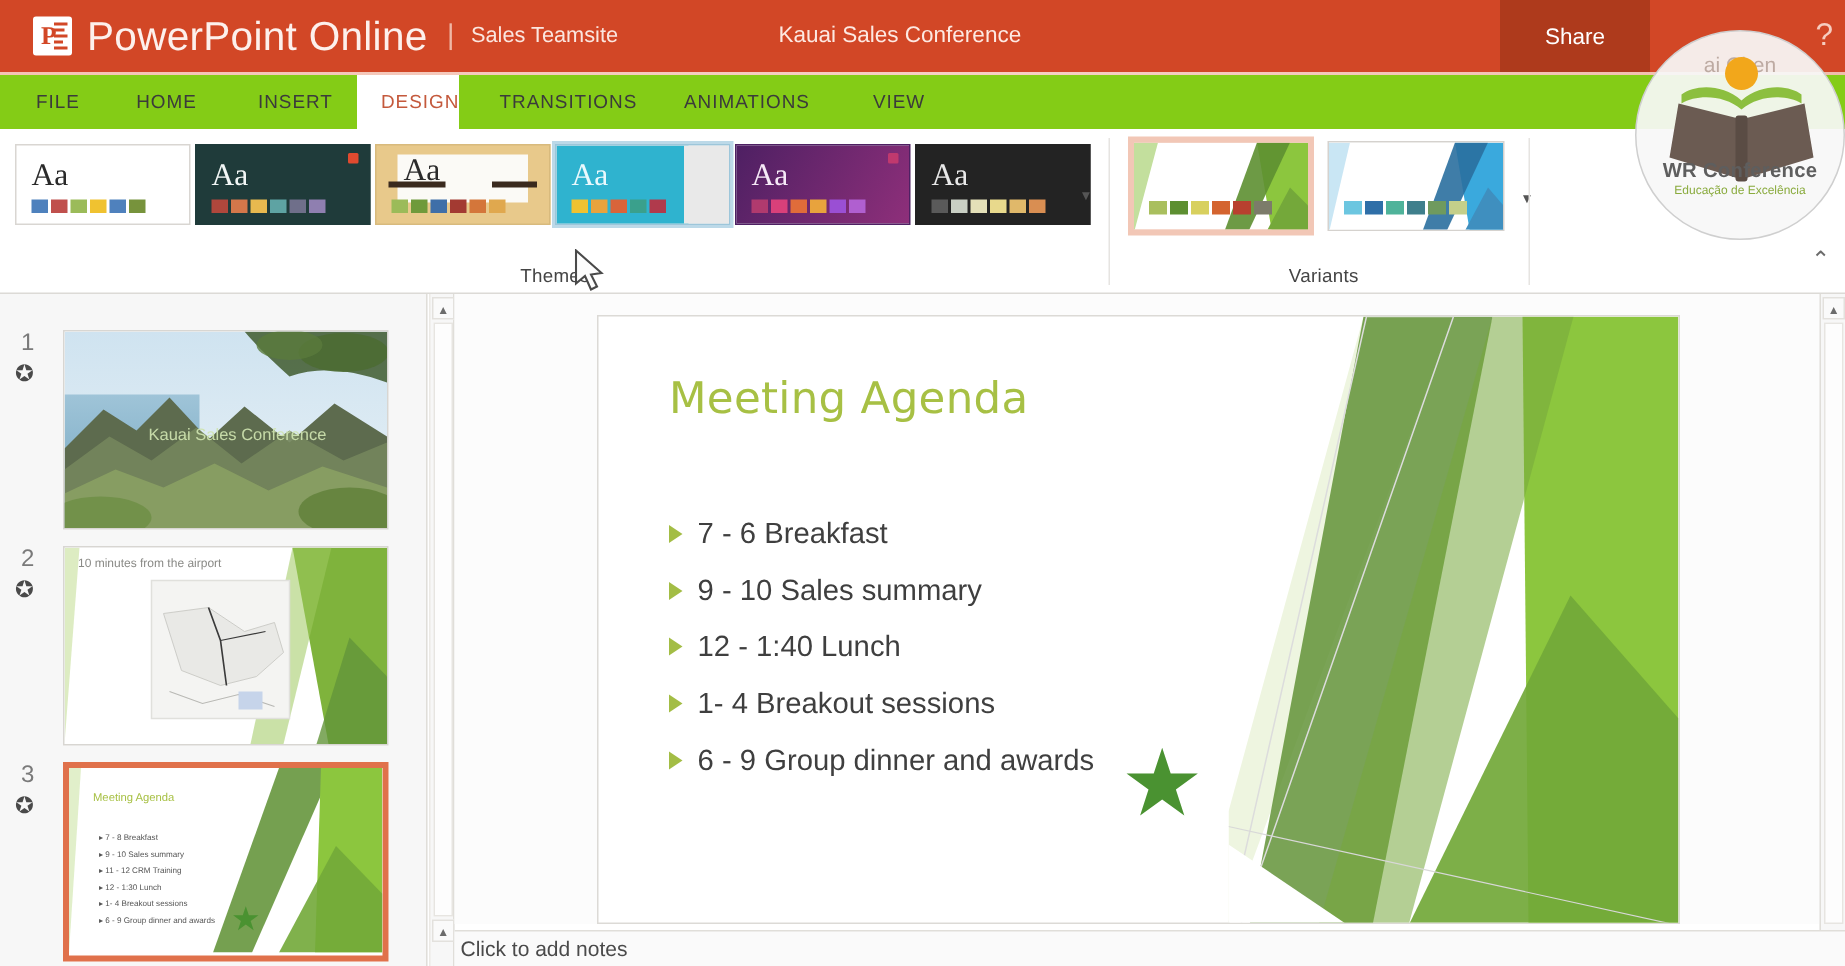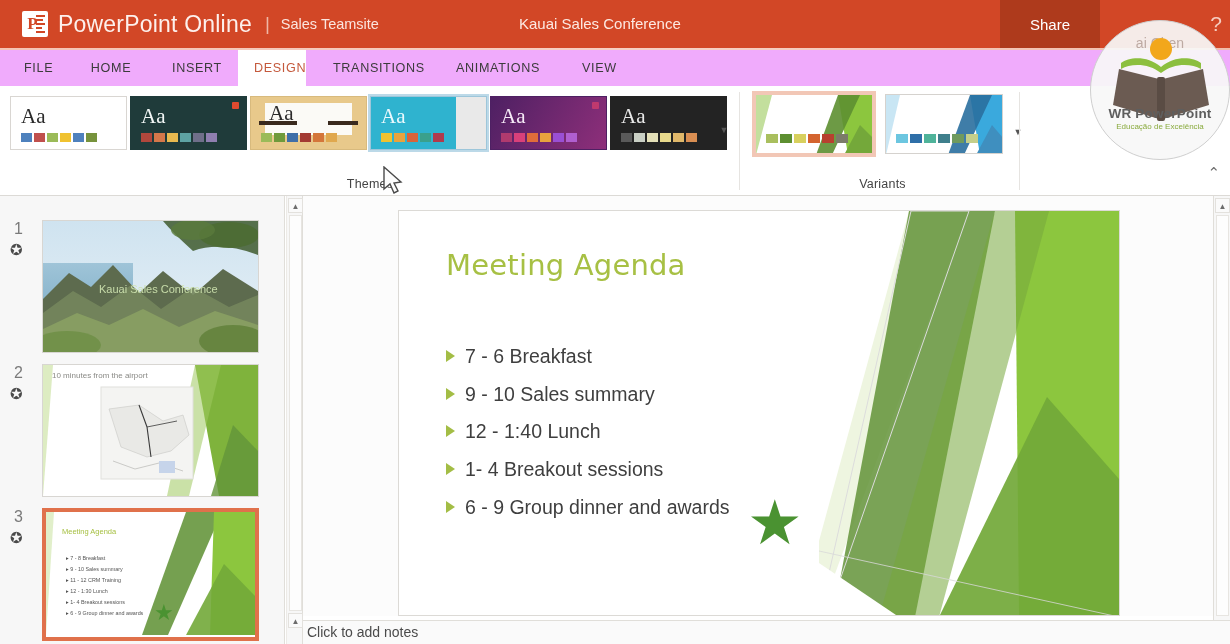--- a/index.html
+++ b/index.html
@@ -28,41 +28,41 @@
     position:absolute; right:3px; top:4px; width:9px; height:18px;
     display:flex; flex-direction:column; justify-content:space-between;
   }
   .pp-logo .bars i { display:block; height:2px; background:#d24726; }
   .pp-logo .bars i:nth-child(1){width:9px}
   .pp-logo .bars i:nth-child(2){width:7px}
   .pp-logo .bars i:nth-child(3){width:9px}
   .pp-logo .bars i:nth-child(4){width:6px}
   .pp-logo .bars i:nth-child(5){width:9px}
 
-  .app-title { color:#fdf0ec; font-size:23px; font-weight:300; letter-spacing:.2px; }
+  .app-title { color:#fdf0ec; font-size:27px; font-weight:300; letter-spacing:.2px; }
   .title-div { color:#efb7a6; font-size:19px; margin:0 11px 0 13px; font-weight:300; }
   .site-name { color:#fbe6df; font-size:14.5px; font-weight:400; }
   .doc-name {
     position:absolute; left:519px; top:0; height:48px; line-height:48px;
     color:#fde9e2; font-size:15px; font-weight:400;
   }
   .share-btn {
     position:absolute; right:130px; top:0; width:100px; height:48px;
     background:#ae3a1c; color:#fff; font-size:15px;
     display:flex; align-items:center; justify-content:center; cursor:pointer;
   }
   .help-q {
     position:absolute; right:8px; top:12px; color:#f6cdc0;
     font-size:21px; font-weight:300;
   }
 
   
   .tabbar {
     position:absolute; left:0; top:48px; width:1230px; height:54px;
-    background:#f0abfc; border-bottom:1px solid #e3e1de;
+    background:#84cc16; border-bottom:1px solid #e3e1de;
   }
   .tabbar:before{
     content:""; position:absolute; left:0; top:0; width:1230px; height:2px;
     background:linear-gradient(to right,#f4c3b4,#f6d0c4 55%,#f0bcab);
   }
   .tab {
     position:absolute; top:2px; height:36px; line-height:36px;
     font-size:12.6px; letter-spacing:.65px; color:#3b3b3b;
     padding:0 16px; cursor:pointer; text-align:center;
   }
@@ -544,17 +544,17 @@
 
   <div class="watermark">
     <div class="wm-ghost">ai Chen</div>
     <svg width="140" height="90" viewBox="0 0 140 90" style="position:absolute;left:0;top:12px">
       <circle cx="70" cy="16" r="11" fill="#f2a71b"></circle>
       <path d="M70,34 C56,22 38,24 30,30 L30,36 C40,30 58,30 70,40 C82,30 100,30 110,36 L110,30 C102,24 84,22 70,34 Z" fill="#8cbf3f"></path>
       <path d="M28,36 L68,46 L68,86 L22,72 Z" fill="#6b5b52"></path>
       <path d="M112,36 L72,46 L72,86 L118,72 Z" fill="#6b5b52"></path>
       <rect x="66" y="44" width="8" height="44" rx="2" fill="#5a4c44"></rect>
     </svg>
-    <div class="wm-name">WR PowerPoint</div>
+    <div class="wm-name">WR Conference</div>
     <div class="wm-tag">Educação de Excelência</div>
   </div>
 
 </div>
 
 </body></html>

